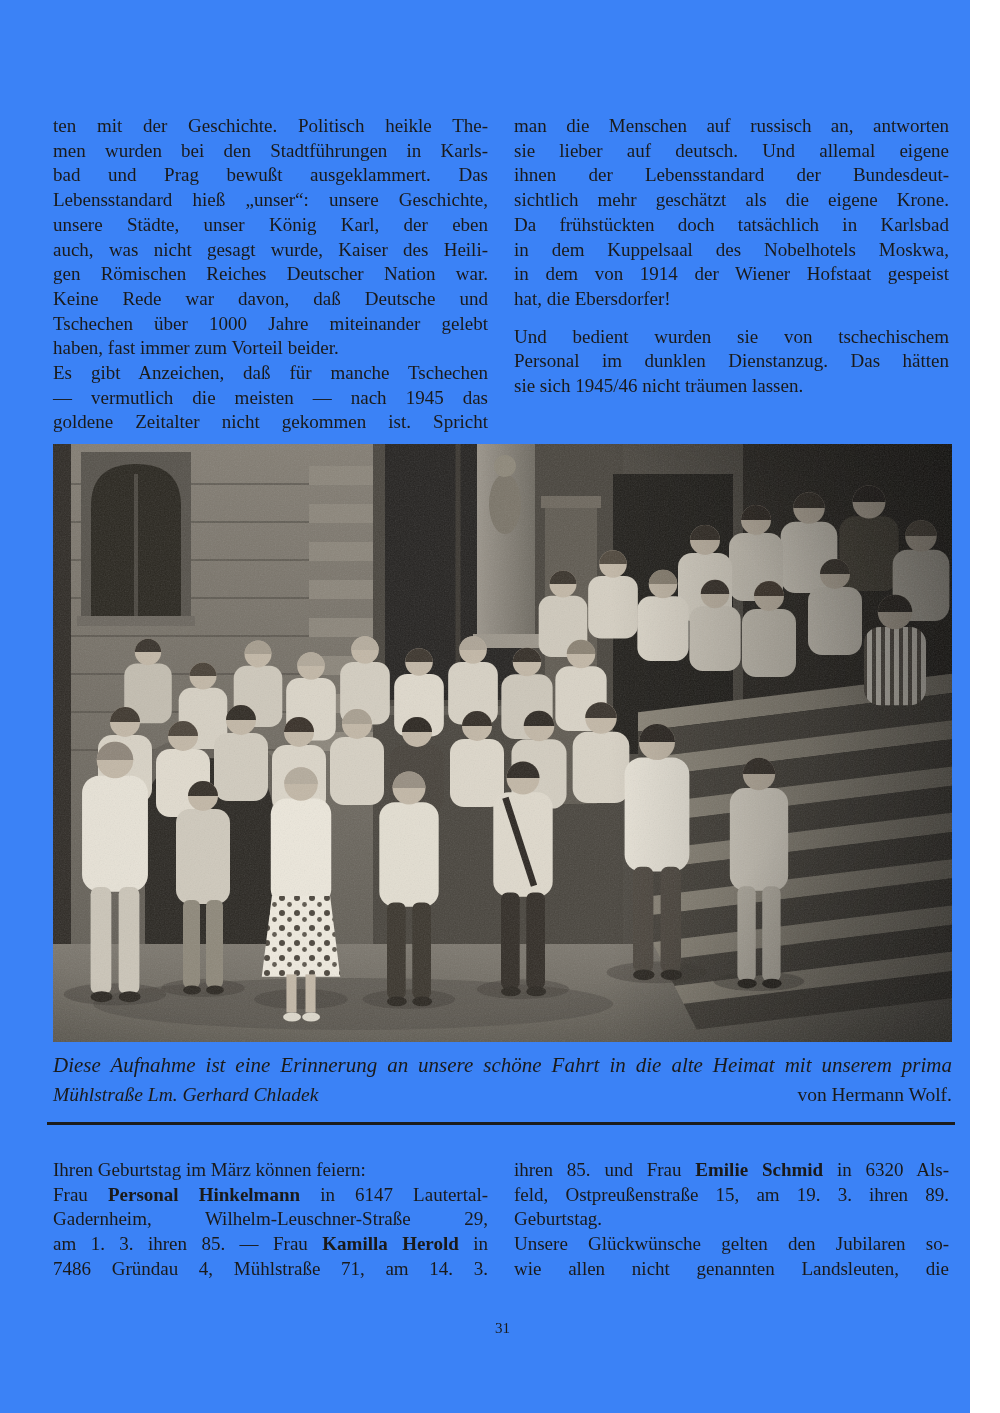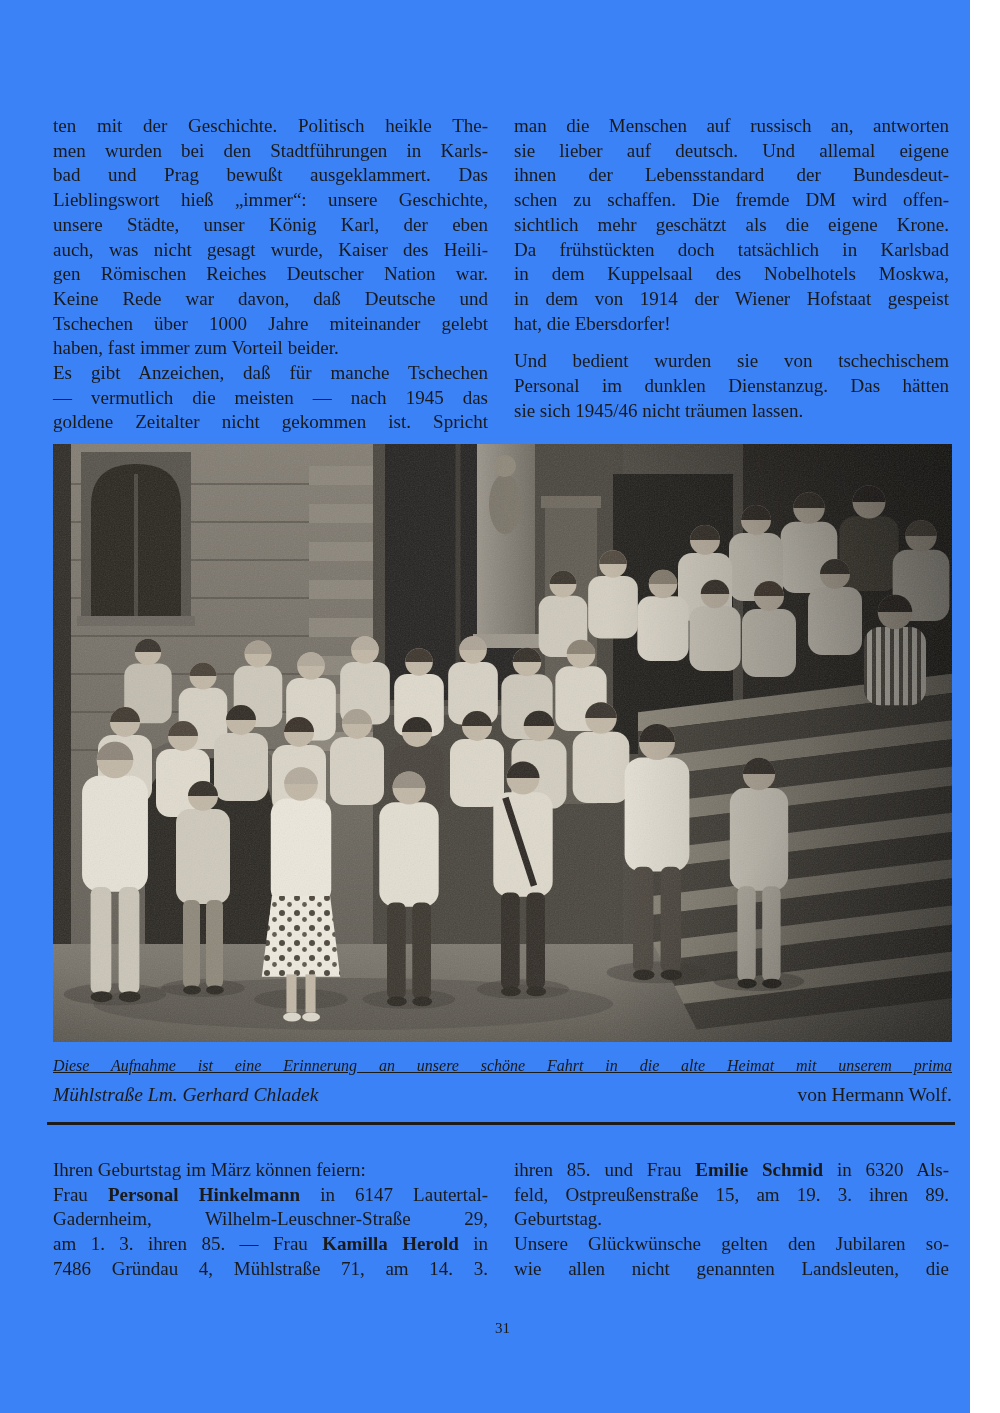--- a/index.html
+++ b/index.html
@@ -9,59 +9,58 @@
   .col{width:435px;}
   .para{margin:0;}
   .para.gap{margin-top:13px;}
   .ln{font-size:19px;line-height:24.7px;text-align:justify;text-align-last:justify;}
   .ln.ragged{text-align:left;text-align-last:left;}
   .ln b{font-weight:bold;}
   #top-article{left:53px;top:114px;width:899px;}
   .photo{position:absolute;left:53px;top:444px;width:899px;height:598px;margin:0;}
   .photo svg{display:block;}
   .caption{position:absolute;left:53px;top:1051px;width:899px;font-style:italic;}
-  .cap-l1{font-size:16px;line-height:29px;text-align:justify;text-align-last:justify;text-decoration:underline;}
+  .cap-l1{font-size:21px;line-height:29px;text-align:justify;text-align-last:justify;}
   .cap-l2{font-size:19.5px;line-height:29px;display:flex;justify-content:space-between;}
   .cap-author{font-style:normal;}
   .rule{position:absolute;left:47px;top:1122px;width:908px;height:2.5px;background:#1c1c1c;}
   #birthdays{left:53px;top:1158px;width:899px;}
   .pagenum{position:absolute;left:53px;top:1316px;width:899px;text-align:center;
            font-size:15px;line-height:24px;}
 </style>
 </head>
 <body>
 
 <div class="page">
 
   <div class="cols" id="top-article">
     <div class="col">
         <div class="para">
           <div class="ln"><span>ten mit der Geschichte. Politisch heikle The-</span></div>
           <div class="ln"><span>men wurden bei den Stadtführungen in Karls-</span></div>
           <div class="ln"><span>bad und Prag bewußt ausgeklammert. Das</span></div>
-          <div class="ln"><span>Lieblingswort hieß „immer“: unsere Geschichte,</span></div>
+          <div class="ln"><span>Lebensstandard hieß „unser“: unsere Geschichte,</span></div>
           <div class="ln"><span>unsere Städte, unser König Karl, der eben</span></div>
           <div class="ln"><span>auch, was nicht gesagt wurde, Kaiser des Heili-</span></div>
           <div class="ln"><span>gen Römischen Reiches Deutscher Nation war.</span></div>
           <div class="ln"><span>Keine Rede war davon, daß Deutsche und</span></div>
           <div class="ln"><span>Tschechen über 1000 Jahre miteinander gelebt</span></div>
           <div class="ln ragged"><span>haben, fast immer zum Vorteil beider.</span></div>
         </div>
         <div class="para">
           <div class="ln"><span>Es gibt Anzeichen, daß für manche Tschechen</span></div>
           <div class="ln"><span>— vermutlich die meisten — nach 1945 das</span></div>
           <div class="ln"><span>goldene Zeitalter nicht gekommen ist. Spricht</span></div>
         </div>
       </div>
     <div class="col">
         <div class="para">
           <div class="ln"><span>man die Menschen auf russisch an, antworten</span></div>
           <div class="ln"><span>sie lieber auf deutsch. Und allemal eigene</span></div>
           <div class="ln"><span>ihnen der Lebensstandard der Bundesdeut-</span></div>
-          <div class="ln"><span>schen zu schaffen. Die fremde DM wird offen-</span></div>
           <div class="ln"><span>sichtlich mehr geschätzt als die eigene Krone.</span></div>
           <div class="ln"><span>Da frühstückten doch tatsächlich in Karlsbad</span></div>
           <div class="ln"><span>in dem Kuppelsaal des Nobelhotels Moskwa,</span></div>
           <div class="ln"><span>in dem von 1914 der Wiener Hofstaat gespeist</span></div>
           <div class="ln ragged"><span>hat, die Ebersdorfer!</span></div>
         </div>
         <div class="para gap">
           <div class="ln"><span>Und bedient wurden sie von tschechischem</span></div>
           <div class="ln"><span>Personal im dunklen Dienstanzug. Das hätten</span></div>
           <div class="ln ragged"><span>sie sich 1945/46 nicht träumen lassen.</span></div>

